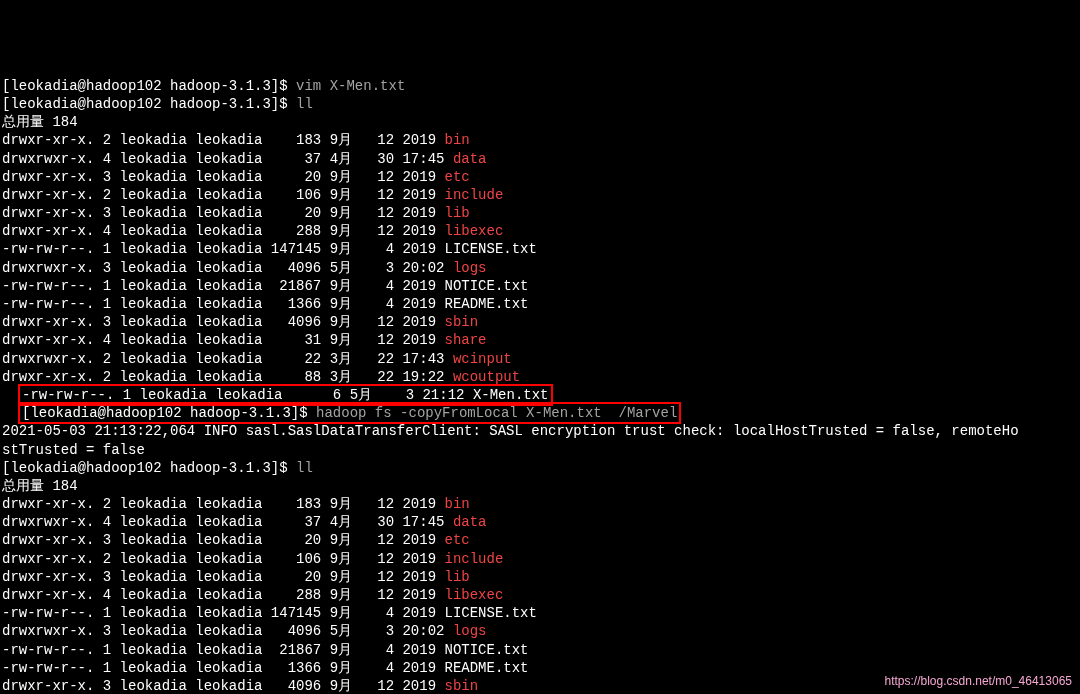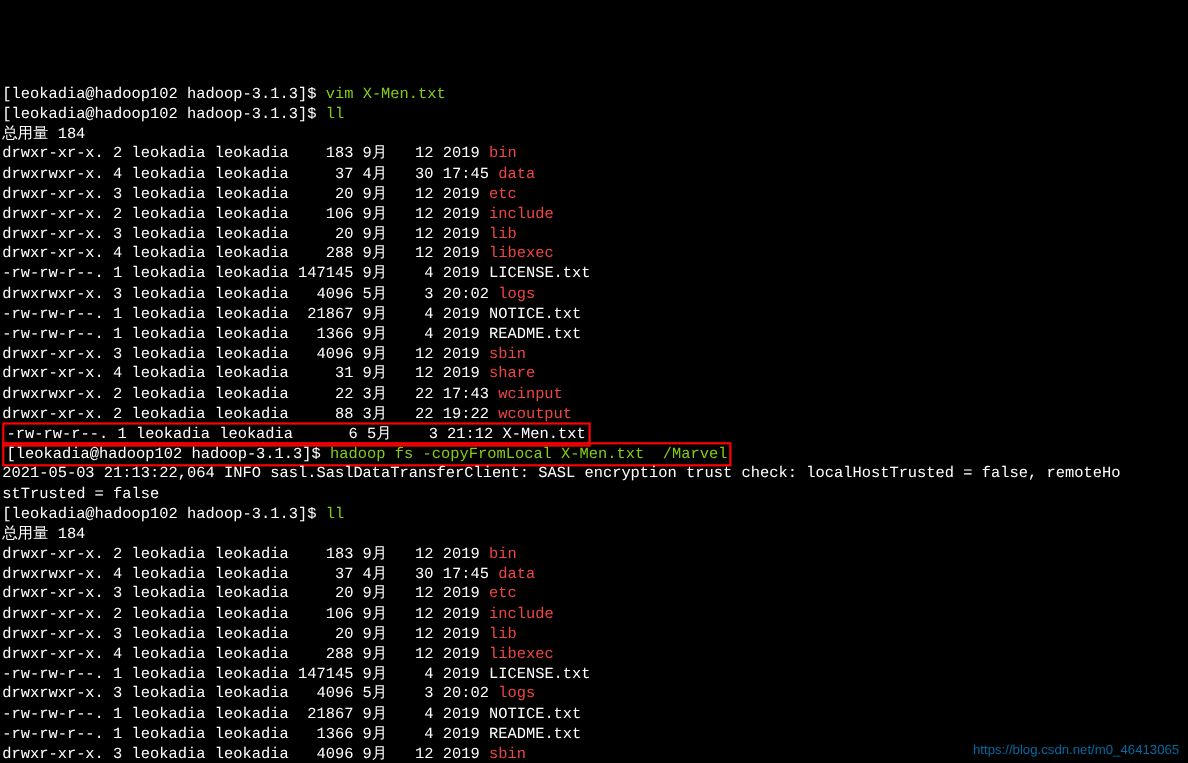--- a/index.html
+++ b/index.html
@@ -10,33 +10,33 @@
       font-size: 14px;
       line-height: 1.3;
       padding: 4px 2px;
       white-space: pre;
       overflow: hidden;
       width: 1080px;
       height: 694px;
       position: relative;
     }
     .dir-name { color: #ef4444; }
-    .cmd { color: #84cc16; }
+    .cmd { color: #a3a3a3; }
     .line { display: block; }
     .highlight-row {
       display: inline-block;
       border: 2px solid #ff0000;
       padding: 0 2px;
-      margin: -2px 0;
+      margin: -2px 16px;
     }
     .watermark {
       position: absolute;
       bottom: 4px;
       right: 8px;
-      color: #0369a1;
+      color: #f9a8d4;
       font-size: 12px;
       font-family: Arial, sans-serif;
     }
   </style>
 </head>
 <body>
 
 
 
 <div id="terminal"><span class="line"><span>[leokadia@hadoop102 hadoop-3.1.3]$ </span><span class="cmd">vim X-Men.txt</span></span><span class="line"><span>[leokadia@hadoop102 hadoop-3.1.3]$ </span><span class="cmd">ll</span></span><span class="line">总用量 184</span><span class="line">drwxr-xr-x. 2 leokadia leokadia    183 9月   12 2019 <span class="dir-name">bin</span></span><span class="line">drwxrwxr-x. 4 leokadia leokadia     37 4月   30 17:45 <span class="dir-name">data</span></span><span class="line">drwxr-xr-x. 3 leokadia leokadia     20 9月   12 2019 <span class="dir-name">etc</span></span><span class="line">drwxr-xr-x. 2 leokadia leokadia    106 9月   12 2019 <span class="dir-name">include</span></span><span class="line">drwxr-xr-x. 3 leokadia leokadia     20 9月   12 2019 <span class="dir-name">lib</span></span><span class="line">drwxr-xr-x. 4 leokadia leokadia    288 9月   12 2019 <span class="dir-name">libexec</span></span><span class="line">-rw-rw-r--. 1 leokadia leokadia 147145 9月    4 2019 <span>LICENSE.txt</span></span><span class="line">drwxrwxr-x. 3 leokadia leokadia   4096 5月    3 20:02 <span class="dir-name">logs</span></span><span class="line">-rw-rw-r--. 1 leokadia leokadia  21867 9月    4 2019 <span>NOTICE.txt</span></span><span class="line">-rw-rw-r--. 1 leokadia leokadia   1366 9月    4 2019 <span>README.txt</span></span><span class="line">drwxr-xr-x. 3 leokadia leokadia   4096 9月   12 2019 <span class="dir-name">sbin</span></span><span class="line">drwxr-xr-x. 4 leokadia leokadia     31 9月   12 2019 <span class="dir-name">share</span></span><span class="line">drwxrwxr-x. 2 leokadia leokadia     22 3月   22 17:43 <span class="dir-name">wcinput</span></span><span class="line">drwxr-xr-x. 2 leokadia leokadia     88 3月   22 19:22 <span class="dir-name">wcoutput</span></span><span class="line"><span class="highlight-row">-rw-rw-r--. 1 leokadia leokadia      6 5月    3 21:12 <span>X-Men.txt</span></span></span><span class="line"><span class="highlight-row"><span>[leokadia@hadoop102 hadoop-3.1.3]$ </span><span class="cmd">hadoop fs -copyFromLocal X-Men.txt  /Marvel</span></span></span><span class="line">2021-05-03 21:13:22,064 INFO sasl.SaslDataTransferClient: SASL encryption trust check: localHostTrusted = false, remoteHo</span><span class="line">stTrusted = false</span><span class="line"><span>[leokadia@hadoop102 hadoop-3.1.3]$ </span><span class="cmd">ll</span></span><span class="line">总用量 184</span><span class="line">drwxr-xr-x. 2 leokadia leokadia    183 9月   12 2019 <span class="dir-name">bin</span></span><span class="line">drwxrwxr-x. 4 leokadia leokadia     37 4月   30 17:45 <span class="dir-name">data</span></span><span class="line">drwxr-xr-x. 3 leokadia leokadia     20 9月   12 2019 <span class="dir-name">etc</span></span><span class="line">drwxr-xr-x. 2 leokadia leokadia    106 9月   12 2019 <span class="dir-name">include</span></span><span class="line">drwxr-xr-x. 3 leokadia leokadia     20 9月   12 2019 <span class="dir-name">lib</span></span><span class="line">drwxr-xr-x. 4 leokadia leokadia    288 9月   12 2019 <span class="dir-name">libexec</span></span><span class="line">-rw-rw-r--. 1 leokadia leokadia 147145 9月    4 2019 <span>LICENSE.txt</span></span><span class="line">drwxrwxr-x. 3 leokadia leokadia   4096 5月    3 20:02 <span class="dir-name">logs</span></span><span class="line">-rw-rw-r--. 1 leokadia leokadia  21867 9月    4 2019 <span>NOTICE.txt</span></span><span class="line">-rw-rw-r--. 1 leokadia leokadia   1366 9月    4 2019 <span>README.txt</span></span><span class="line">drwxr-xr-x. 3 leokadia leokadia   4096 9月   12 2019 <span class="dir-name">sbin</span></span></div>

